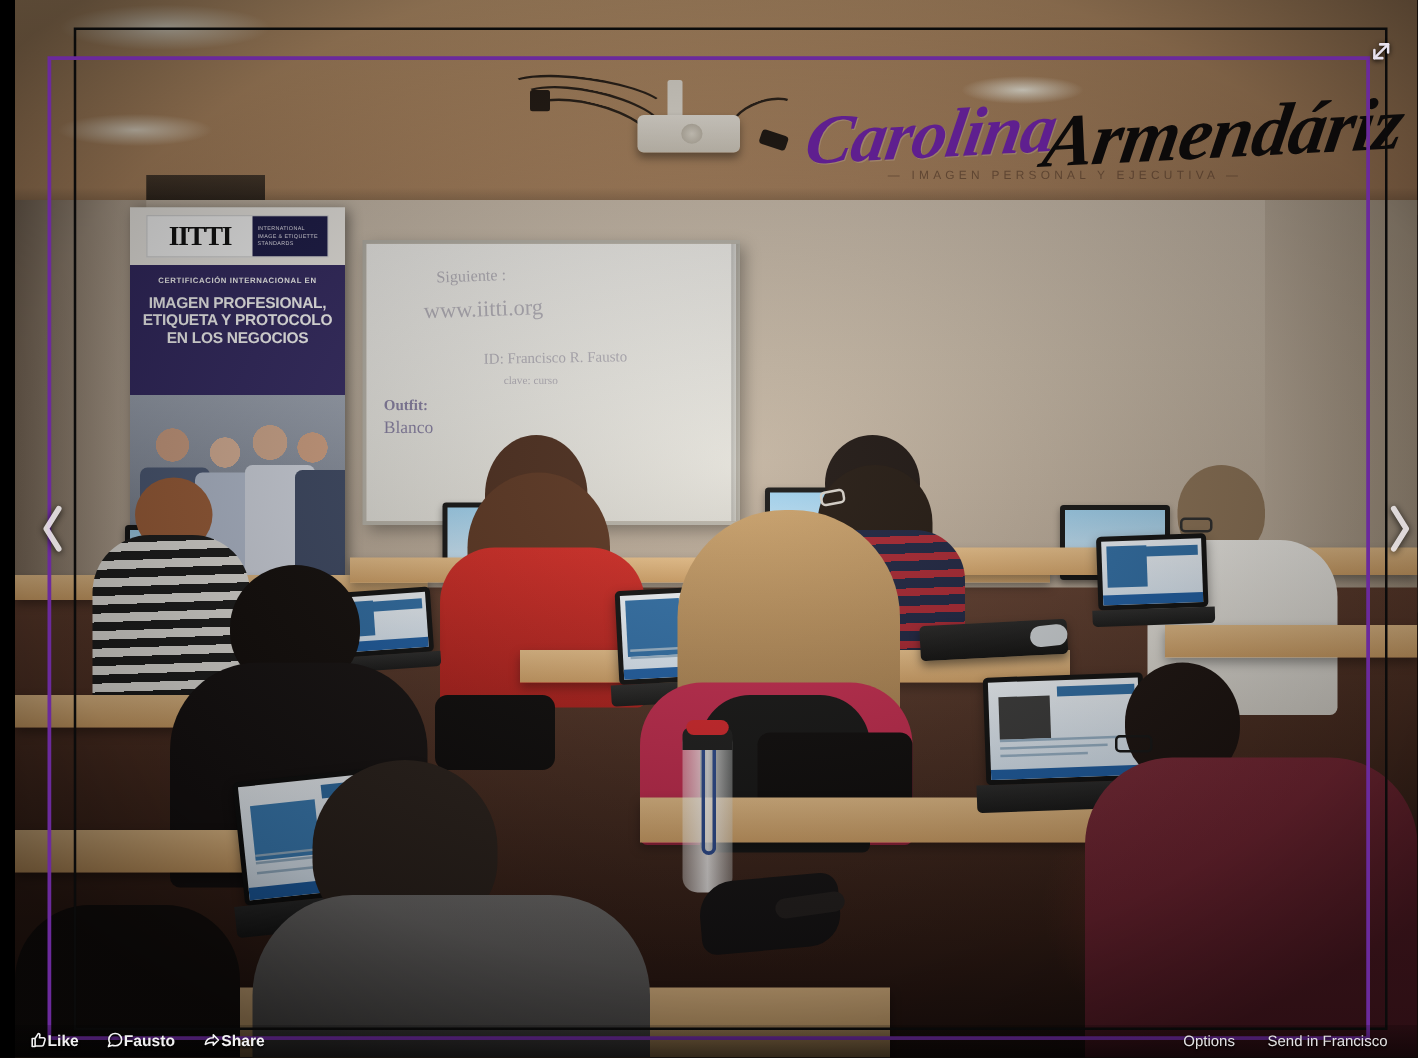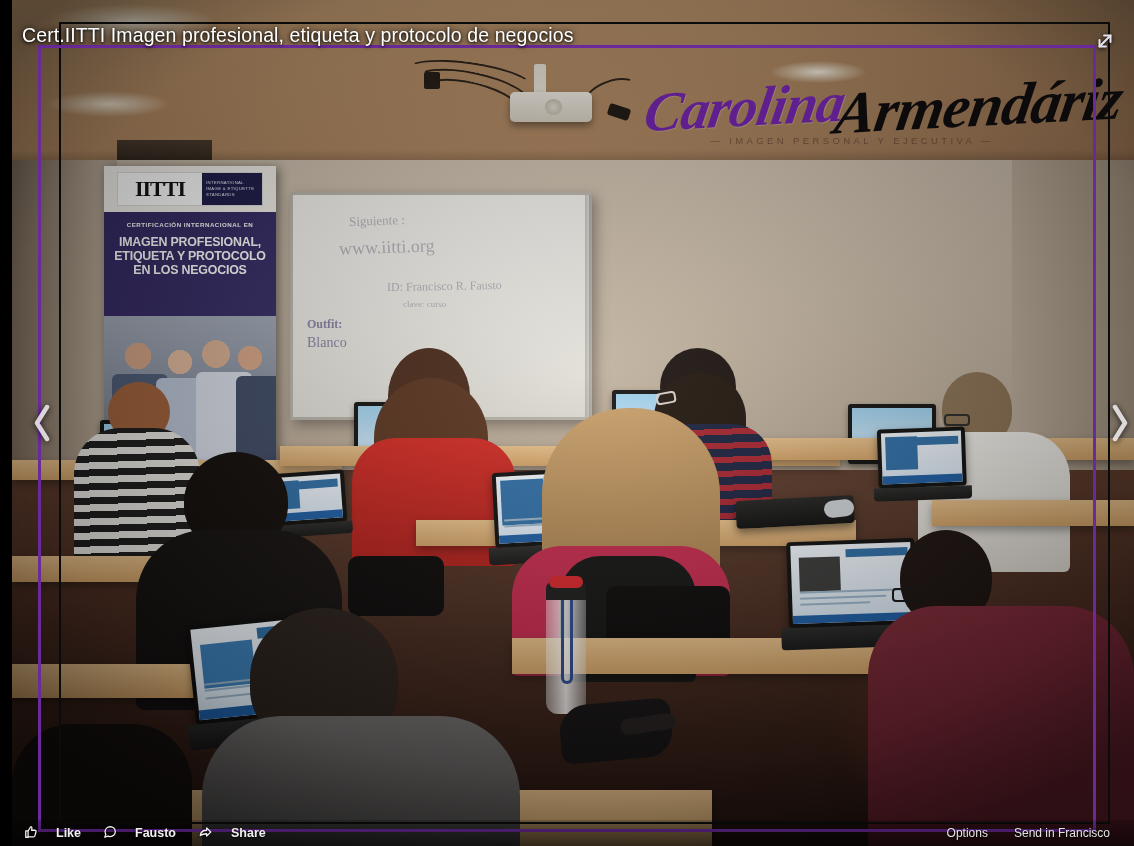--- a/index.html
+++ b/index.html
@@ -321,21 +321,21 @@
   .navbtn svg{ filter: drop-shadow(0 1px 3px rgba(0,0,0,.9)); }
 
   #bottombar{
     position:absolute; left:0; bottom:0; width:1134px; height:26px;
     display:flex; align-items:center;
     background: linear-gradient(180deg, rgba(0,0,0,.18), rgba(0,0,0,.55));
   }
   .bb-left{ display:flex; align-items:center; gap:22px; padding-left:24px; }
   .bb-right{ margin-left:auto; display:flex; align-items:center; gap:26px; padding-right:24px;justify-content:space-between; }
   .bb-item{
-    display:flex; align-items:center; gap:18px;
+    display:flex; align-items:center; gap:0;
     color:#f0f0f0; font-size:12.5px; font-weight:700; cursor:pointer;
     text-shadow: 0 1px 2px rgba(0,0,0,.95);
   }
   .bb-item.light{ font-weight:400; color:#e3e3e3; font-size:12px; }
   .bb-item svg{ filter: drop-shadow(0 1px 1px rgba(0,0,0,.9)); }
 
   
   #lb-left{ position:absolute; left:0; top:0; width:12px; height:846px; background:#000; }
 </style>
 </head>
@@ -538,21 +538,20 @@
   <div id="watermark">
     <div class="wm-line">
       <span class="wm-first">Carolina</span><span class="wm-last">Armendáriz</span>
     </div>
     <div class="wm-sub">— IMAGEN PERSONAL Y EJECUTIVA —</div>
   </div>
 
   <div id="frame-black"></div>
   <div id="frame-purple"></div>
 
-  <div id="title">Cert.IITTI Imagen profesional, etiqueta y protocolo de negocios</div>
 
   <div id="expand-btn">
     <svg width="22" height="22" viewBox="0 0 24 24" fill="none" stroke="#e7e2ee" stroke-width="2.2" stroke-linecap="round" stroke-linejoin="round">
       <line x1="6" y1="18" x2="18" y2="6"></line>
       <polyline points="11,6 18,6 18,13"></polyline>
       <polyline points="13,18 6,18 6,11"></polyline>
     </svg>
   </div>
 
   <div class="navbtn" id="nav-prev">

